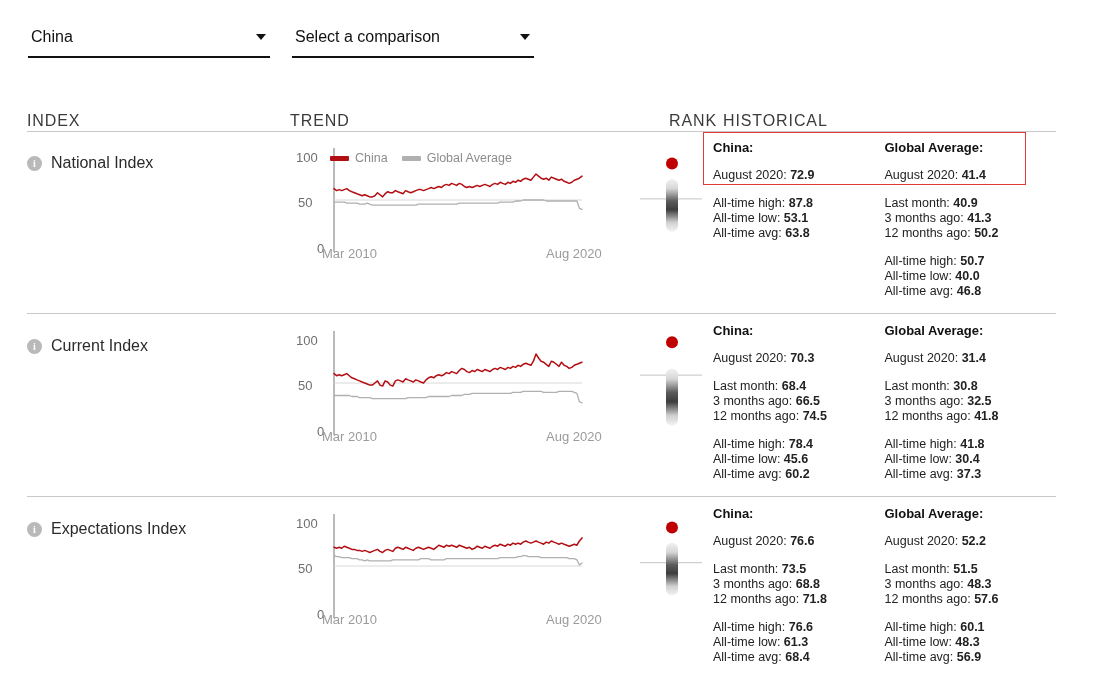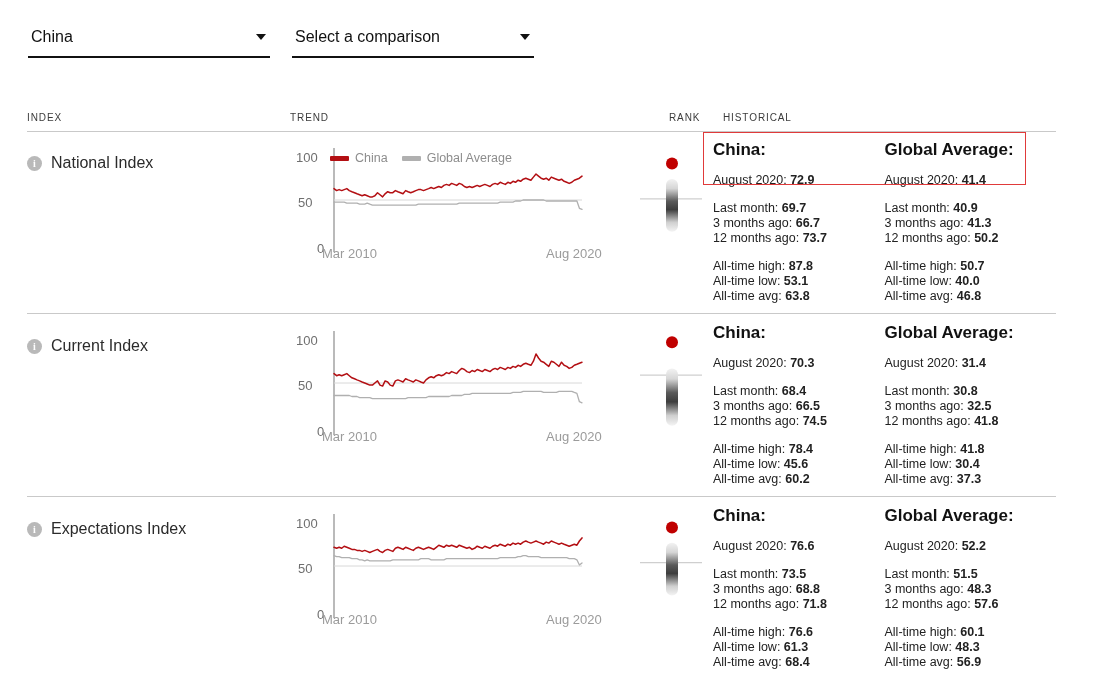--- a/index.html
+++ b/index.html
@@ -60,21 +60,21 @@
   }
   .dl-icon { display: block; }
 
   
   .col-headers {
     position: absolute; top: 112px; left: 0; width: 1111px;
     height: 24px;
   }
   .col-head {
     position: absolute;
-    font-size: 10px; letter-spacing: .9px; color: #3b3b3b;
+    font-size: 16px; letter-spacing: .9px; color: #3b3b3b;
     text-transform: uppercase;
   }
   .ch-index { left: 27px; }
   .ch-trend { left: 290px; }
   .ch-rank  { left: 669px; }
   .ch-hist  { left: 723px; }
   .header-rule {
     position: absolute; top: 131px; left: 27px; width: 1029px;
     height: 1px; background: #c9c9c9;
   }
@@ -124,21 +124,21 @@
   .yt-50 { left: 2px; top: 53px; }
   .yt-0 { left: 21px; top: 99px; }
 
   
   .rank-cell { position: absolute; left: 636px; top: 14px; width: 72px; height: 130px; }
 
   
   .hist-cell { position: absolute; left: 713px; top: 8px; width: 343px; }
   .hist-cols { display: flex; }
   .hist-col { width: 172px; }
-  .hist-title { font-size: 17px; font-weight: bold; color: #111; margin: 0 0 13px 0; }
+  .hist-title { font-size: 13px; font-weight: bold; color: #111; margin: 0 0 13px 0; }
   .hist-current { font-size: 12.5px; color: #222; margin: 0; }
   .hist-block { margin-top: 14px; }
   .hist-line { font-size: 12.5px; color: #222; line-height: 14.8px; }
   .hist-line b { font-weight: bold; }
   .hist-highlight {
     position: absolute; left: -10px; top: -8px;
     width: 323px; height: 53px;
     border: 1px solid #e03a3a;
     pointer-events: none;
   }
@@ -217,25 +217,20 @@
             <circle cx="36" cy="17.6" r="6" fill="#c00000"></circle>
           </svg></div>
         <div class="hist-cell">
           <div class="hist-inner">
             <div class="hist-highlight"></div>
             <div class="hist-cols">
               <div class="hist-col">
                 <div class="hist-title">China:</div>
                 <div class="hist-current">August 2020: <b>72.9</b></div>
                 <div class="hist-block">
-                  <div class="hist-line">Last month: <b>69.7</b></div>
-                  <div class="hist-line">3 months ago: <b>66.7</b></div>
-                  <div class="hist-line">12 months ago: <b>73.7</b></div>
-                </div>
-                <div class="hist-block">
                   <div class="hist-line">All-time high: <b>87.8</b></div>
                   <div class="hist-line">All-time low: <b>53.1</b></div>
                   <div class="hist-line">All-time avg: <b>63.8</b></div>
                 </div>
               </div>
               <div class="hist-col">
                 <div class="hist-title">Global Average:</div>
                 <div class="hist-current">August 2020: <b>41.4</b></div>
                 <div class="hist-block">
                   <div class="hist-line">Last month: <b>40.9</b></div>

